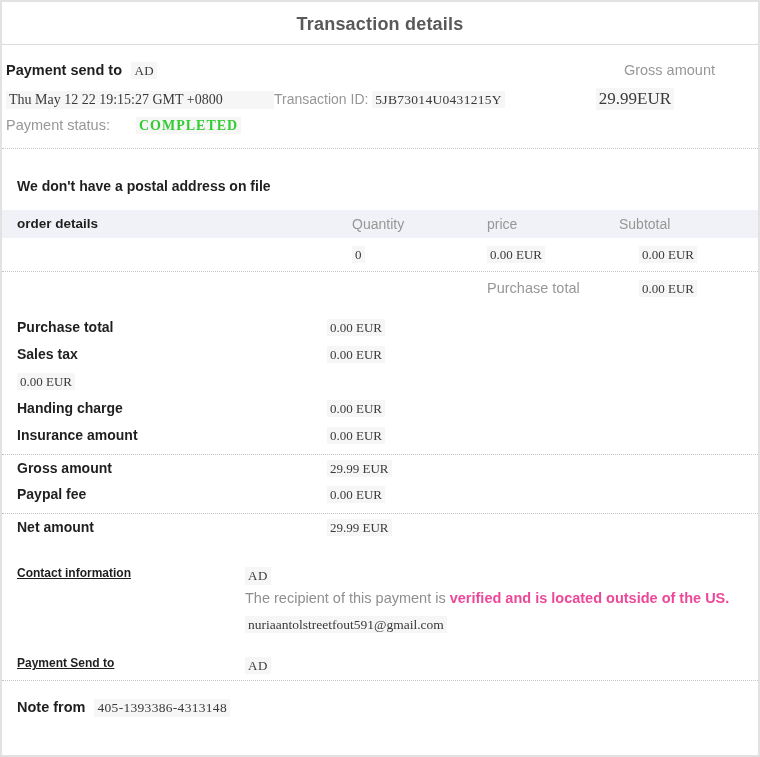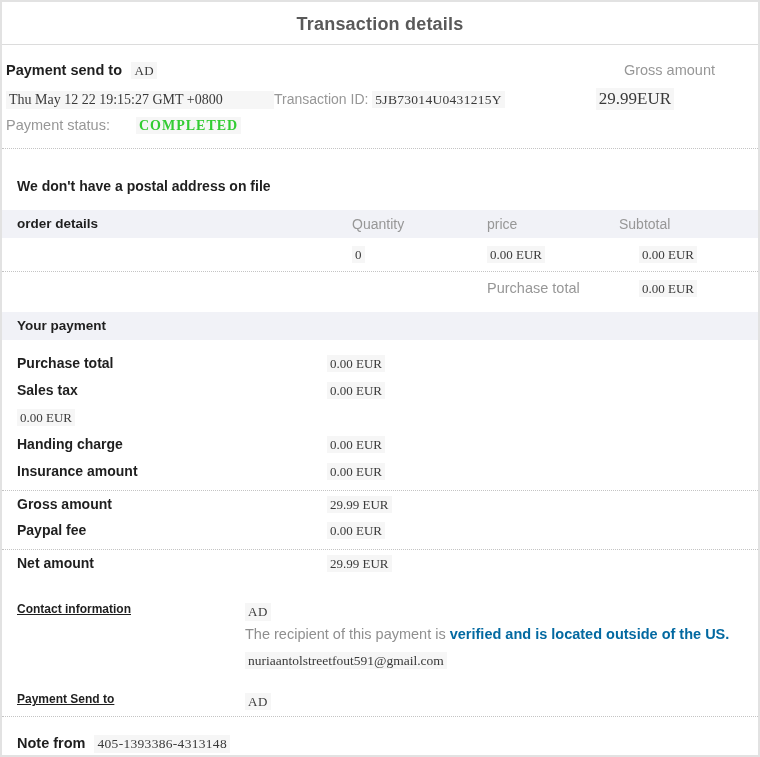--- a/index.html
+++ b/index.html
@@ -57,21 +57,21 @@
   .yp-label { width:310px; font-size:14px; line-height:16px; }
   .yp-value { font-size:13px; line-height:15px; }
 
   
   .contact { margin-top:21px; padding:0 15px; }
   .c-row { display:flex; }
   .c-label { width:228px; font-size:12px;text-decoration:underline; }
   .c-body { flex:1; }
   .c-name { font-size:13px; letter-spacing:.5px; }
   .c-verify { margin-top:5px; font-size:14.5px; color:#8f8f8f; height:20px; }
-  .c-verify b { color:#0369a1; }
+  .c-verify b { color:#ec4899; }
   .c-email { margin-top:7px; font-size:13.5px; height:20px; }
   .psend { margin-top:19px; }
 
   
   .note-sep { margin-top:6px; border-top:1px dotted #c4c4c4; }
   .note { padding:18px 15px 0 15px; display:flex; align-items:baseline; }
   .note-label { font-size:14.5px; }
   .note-value { margin-left:9px; font-size:13.5px; letter-spacing:.3px; }
   .status-green { color:#33cc33; }
 </style>
@@ -122,21 +122,20 @@
       <div class="ot-c4"><span class="serif pasted">0.00 EUR</span></div>
     </div>
     <div class="ot-total">
       <div class="ot-c1"></div>
       <div class="ot-c2"></div>
       <div class="ot-c3 gray ot-total-label">Purchase total</div>
       <div class="ot-c4"><span class="serif pasted">0.00 EUR</span></div>
     </div>
   </div>
 
-  <div class="yp-bar bold-dark">Your payment</div>
   <div class="yp-rows">
     <div class="yp-row">
       <div class="yp-label bold-dark">Purchase total</div>
       <div class="yp-value serif pasted">0.00 EUR</div>
     </div>
     <div class="yp-row">
       <div class="yp-label bold-dark">Sales tax</div>
       <div class="yp-value serif pasted">0.00 EUR</div>
     </div>
     <div class="yp-row">

